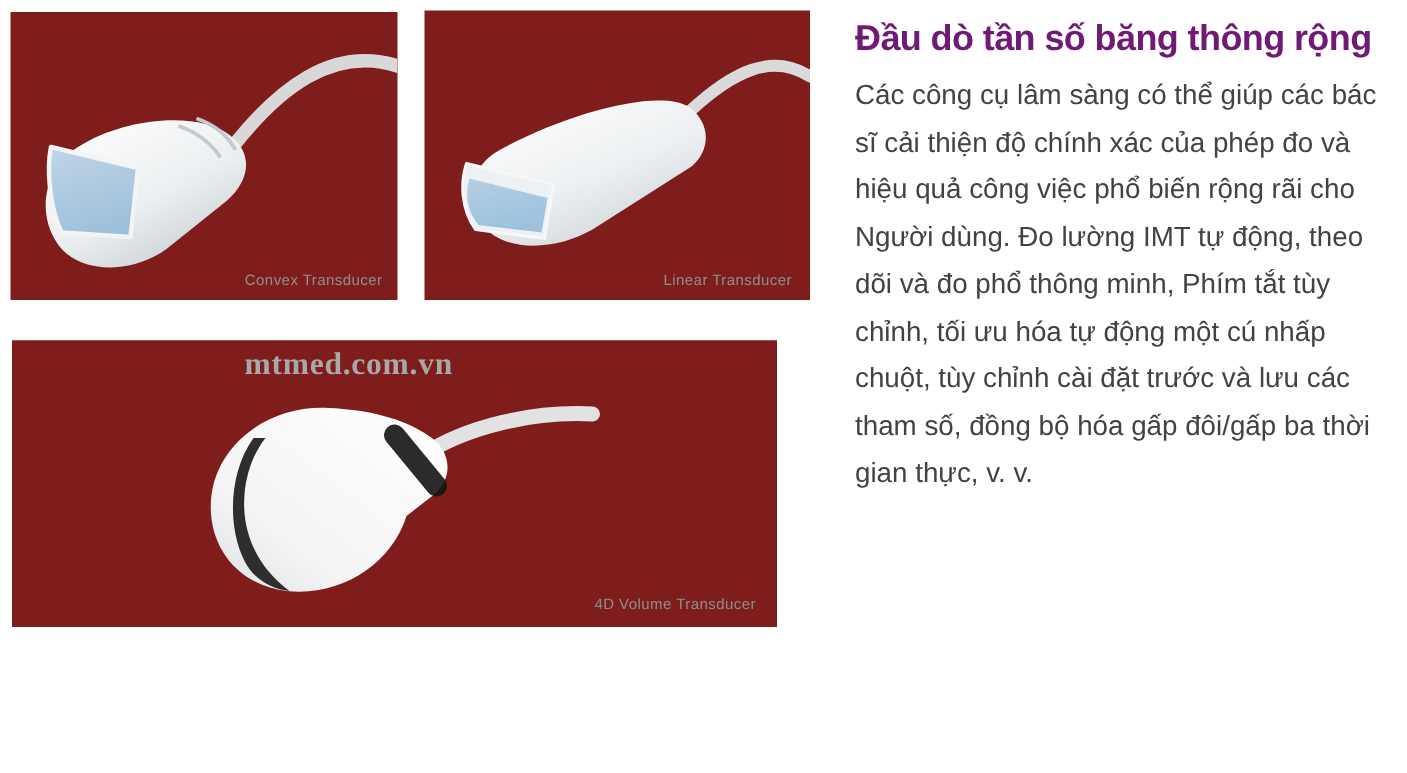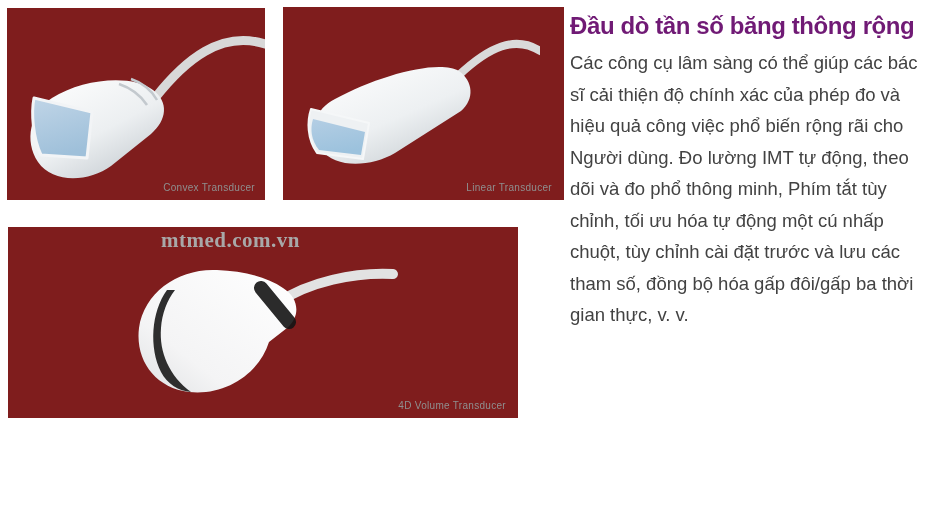--- a/index.html
+++ b/index.html
@@ -2,22 +2,22 @@
 <html><head>
 <meta charset="utf-8">
 <style>
   html,body{margin:0;padding:0;background:#ffffff;}
   .page{position:relative;width:938px;height:515px;background:#ffffff;overflow:hidden;
         font-family:"Liberation Sans","DejaVu Sans",sans-serif;}
 
   
   .fig{position:absolute;background:#7f1d1d;overflow:hidden;}
   .fig-convex{left:7px;top:8px;width:258px;height:192px;}
-  .fig-linear{left:283px;top:7px;width:281px;height:193px;}
-  .fig-volume{left:8px;top:227px;width:510px;height:191px;border:1px solid #7f1d1d;box-sizing:border-box;}
+  .fig-linear{left:283px;top:7px;width:257px;height:193px;}
+  .fig-volume{left:8px;top:227px;width:510px;height:191px;border:3px solid #7f1d1d;box-sizing:border-box;}
   .fig svg{position:absolute;left:0;top:0;display:block;}
 
   .caption{position:absolute;font-size:10px;letter-spacing:.3px;color:#8f8f8f;
            font-family:"Liberation Sans","DejaVu Sans",sans-serif;}
   .cap-convex{right:10px;bottom:7px;}
   .cap-linear{right:12px;bottom:7px;}
   .cap-volume{right:11px;bottom:6px;}
 
   .watermark{position:absolute;left:152px;top:0px;
              font-family:"Liberation Serif","DejaVu Serif",serif;

